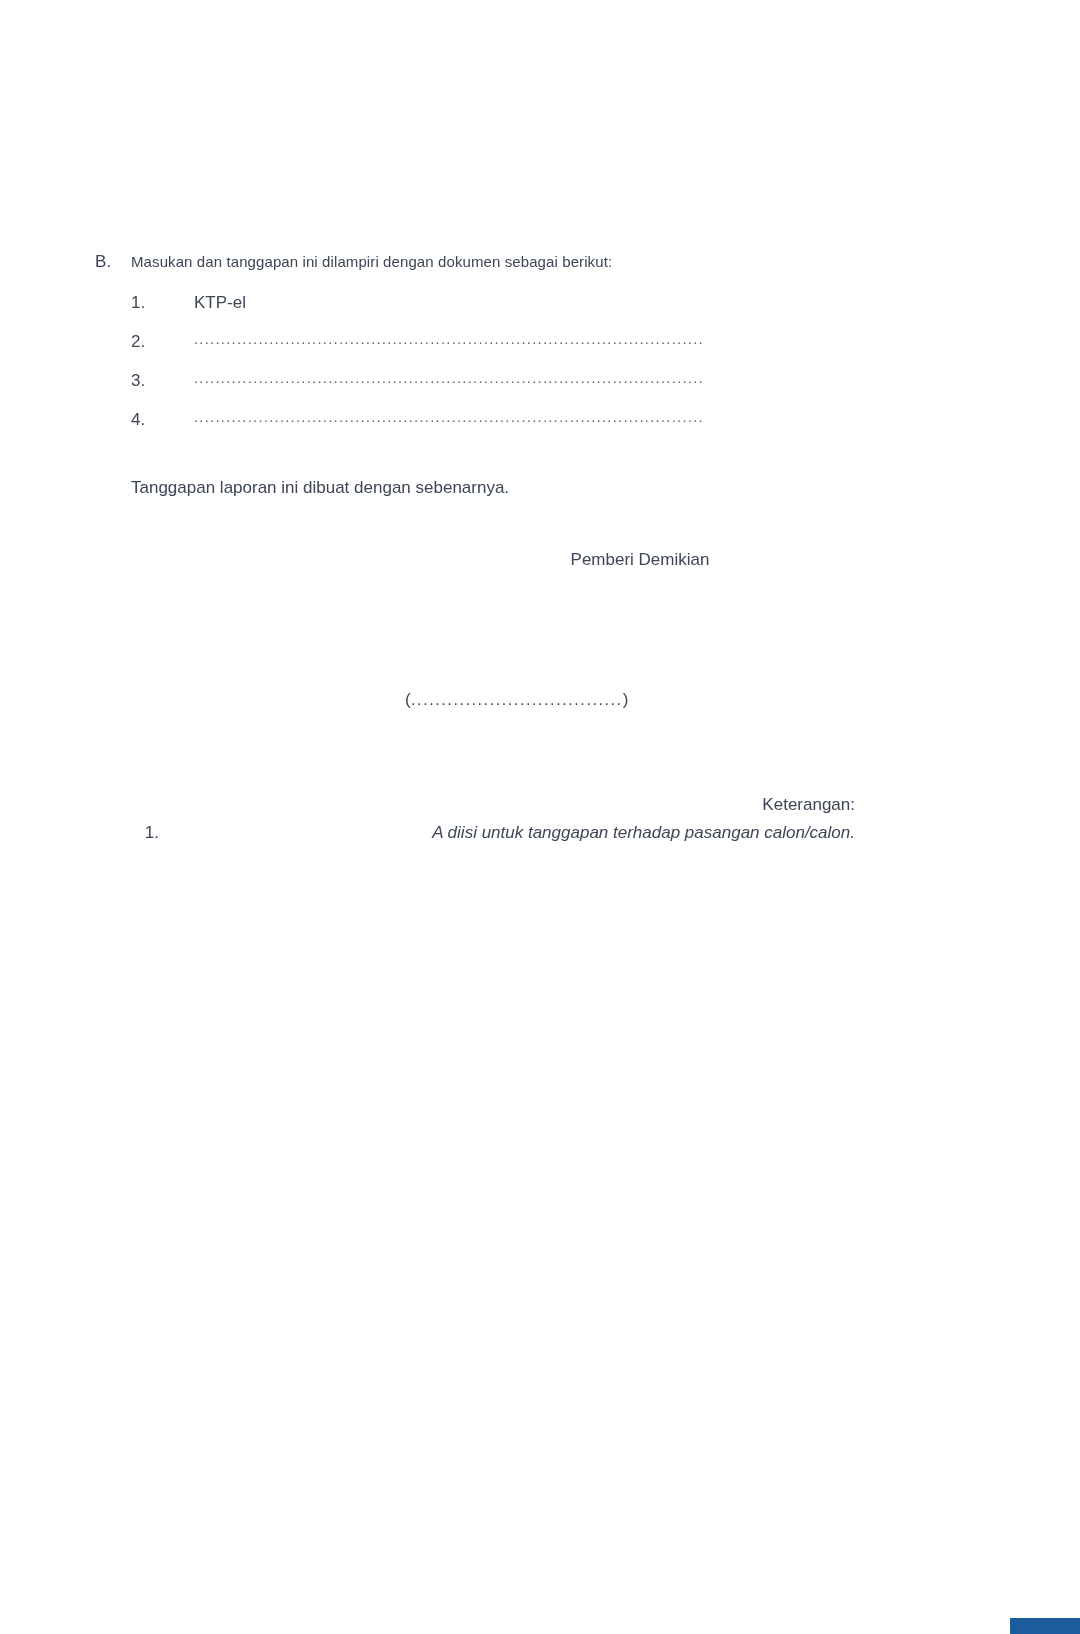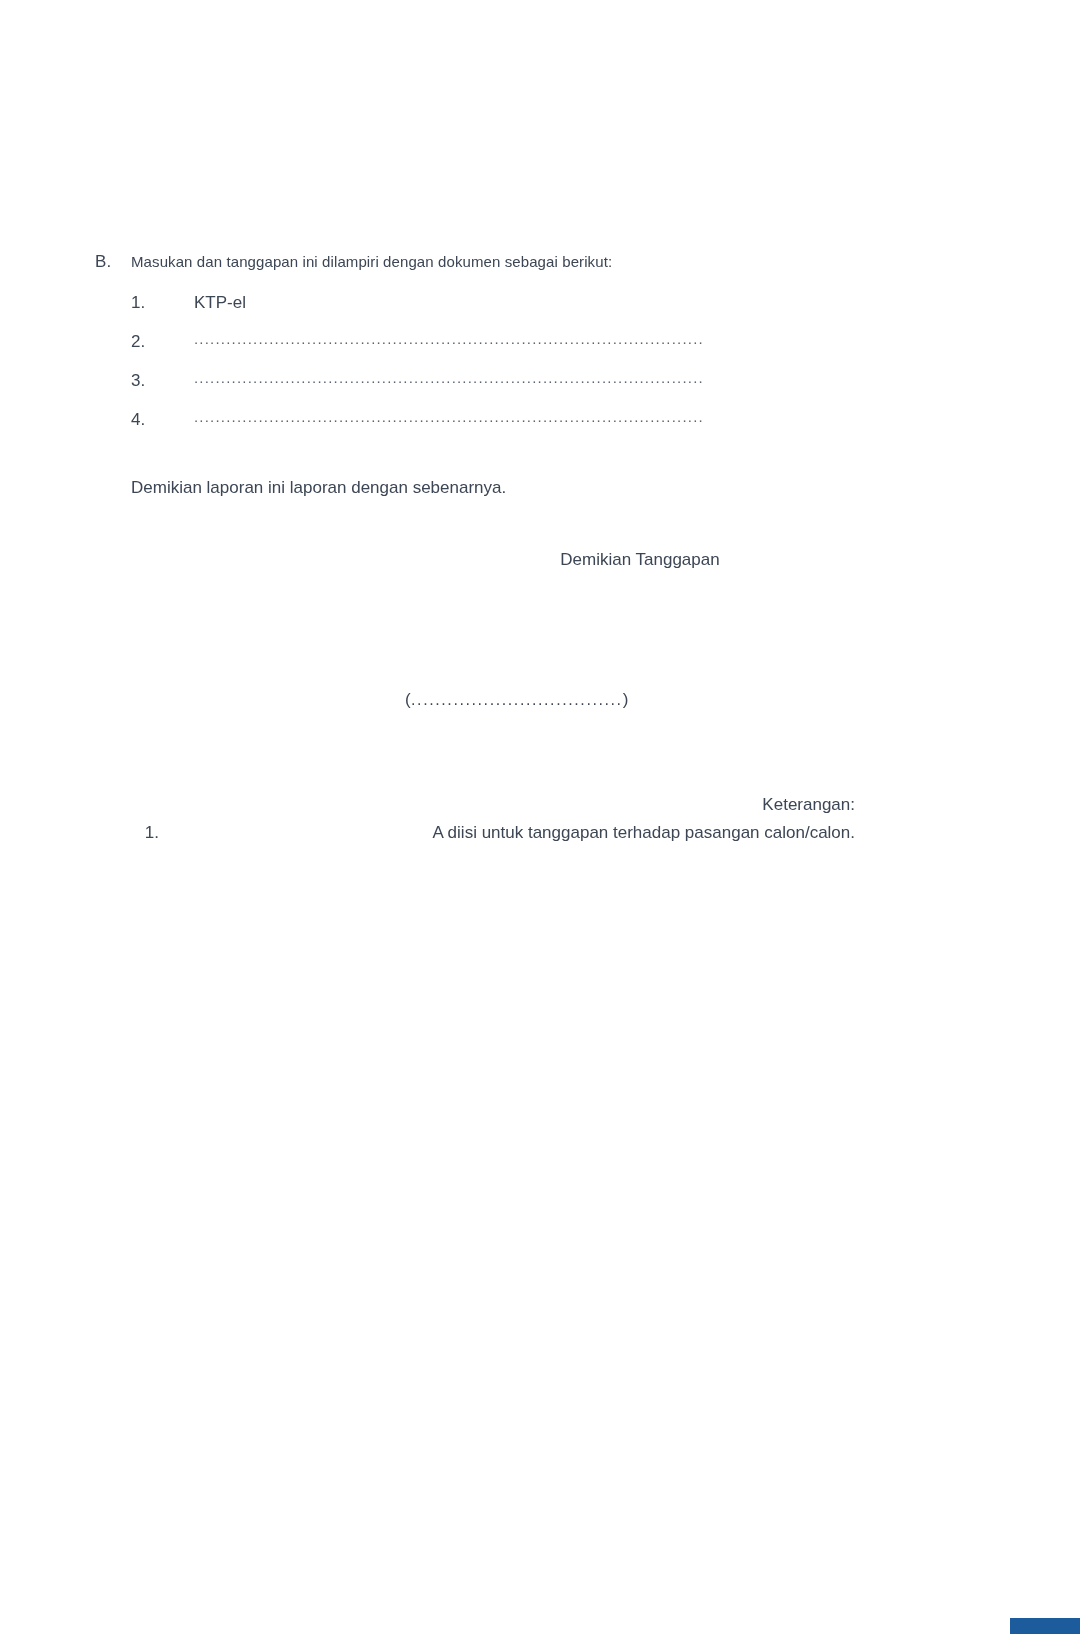--- a/index.html
+++ b/index.html
@@ -118,20 +118,21 @@
     display: flex;
     align-items: flex-start;
     margin-top: 2px;
   }
   .notes-num {
     flex: 0 0 28px;
     width: 28px;
   }
   .notes-text {
     flex: 1;
+    font-style: italic;
   }
 
   
   .corner-mark {
     position: absolute;
     right: 0;
     bottom: 0;
     width: 70px;
     height: 16px;
     background: #1c5b9c;
@@ -170,23 +171,23 @@
       </div>
 
       <div class="attach-item">
         <span class="attach-num">4.</span>
         <span class="attach-text"></span>
         <span class="attach-dots">...............................................................................................</span>
       </div>
 
     </div>
 
-    <div class="statement">Demikian laporan ini laporan dengan sebenarnya.</div>
-
-    <div class="signer">Demikian Tanggapan</div>
+    <div class="statement">Tanggapan laporan ini dibuat dengan sebenarnya.</div>
+
+    <div class="signer">Pemberi Demikian</div>
 
     <div class="signer-name-line">
       <span>(</span><span class="paren-dots">...................................</span><span>)</span>
     </div>
 
     <div class="notes">
       <div class="notes-title">Keterangan:</div>
       <div class="notes-row">
         <span class="notes-num">1.</span>
         <span class="notes-text">A diisi untuk tanggapan terhadap pasangan calon/calon.</span>

